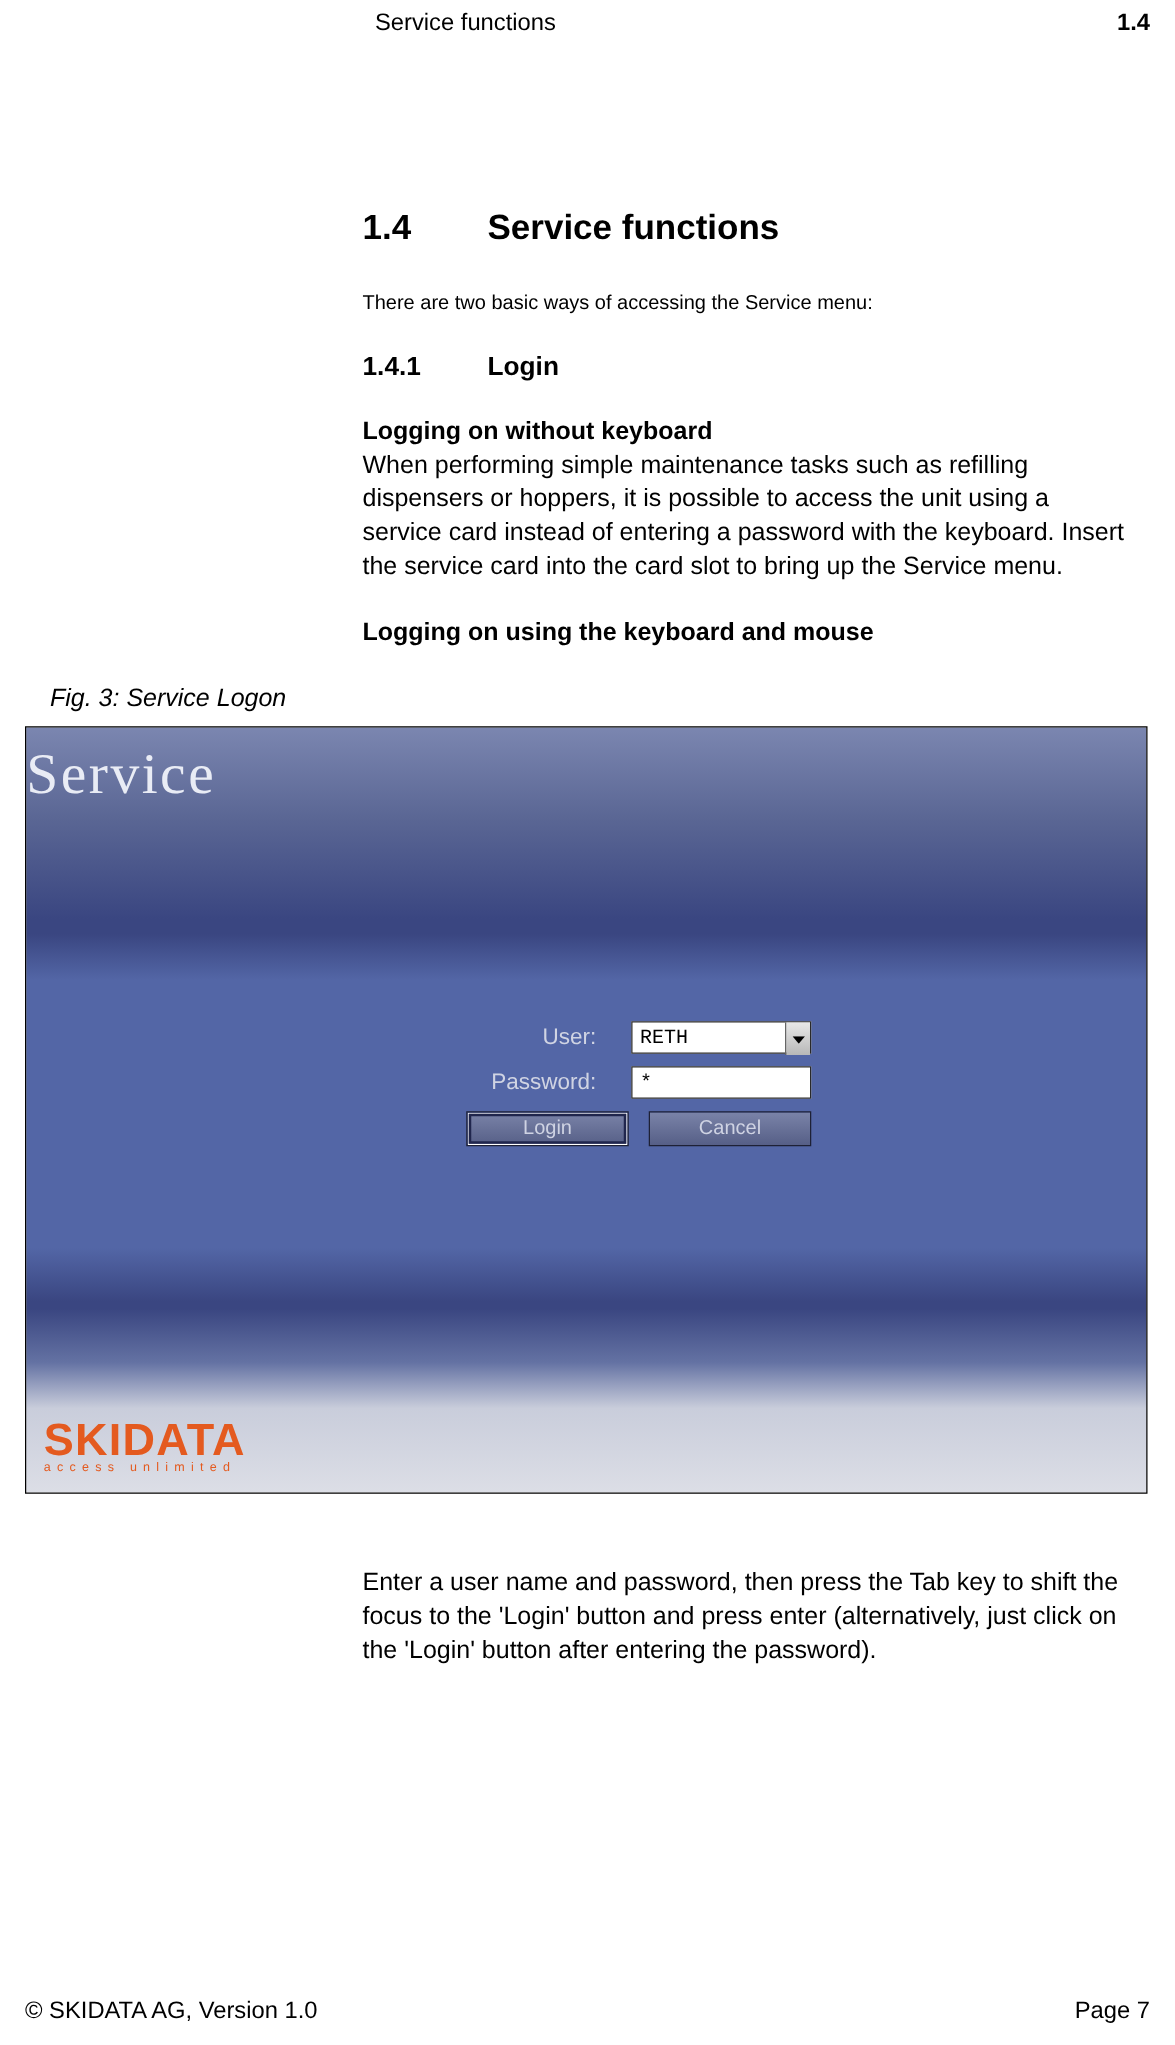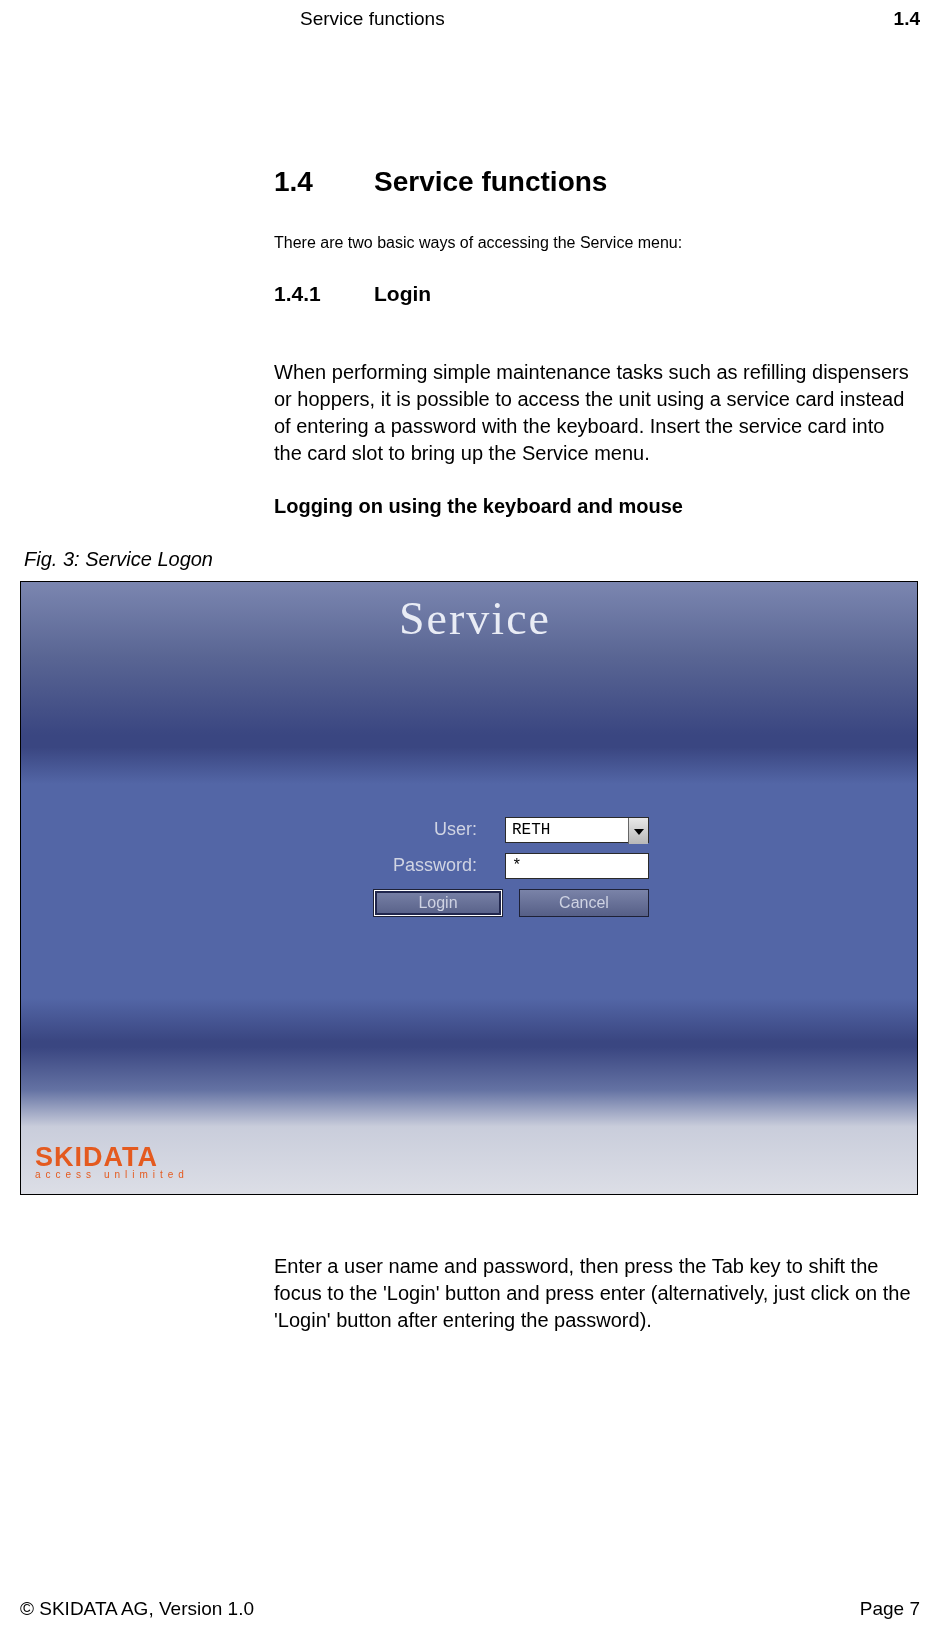--- a/index.html
+++ b/index.html
@@ -16,21 +16,21 @@
     padding: 8px 20px 6px 20px;
   }
   .hdr-row { display: flex; justify-content: space-between; align-items: baseline; }
   .hdr-left { font-size: 19px; }
   .hdr-right-chapter { font-size: 19px; font-weight: bold; }
   .hdr-row2 { display: flex; justify-content: space-between; align-items: baseline; padding-left: 280px; }
   .hdr-subtitle { font-size: 19px; }
   .hdr-section-num { font-size: 19px; font-weight: 900; font-family: Arial, sans-serif; }
 
   .content {
-    padding: 0 4px;
+    padding: 0 20px;
   }
   .indent-block {
     margin-left: 270px;
     margin-right: 20px;
   }
 
   .h1 { font-family: Arial, sans-serif; font-weight: 900; font-size: 28px; margin-top: 130px; }
   .h1-num { display:inline-block; width: 100px; }
   .body-p { font-size: 16px; margin-top: 34px; line-height: 1.35; }
   .h2 { font-family: Arial, sans-serif; font-weight: 900; font-size: 21px; margin-top: 28px; }
@@ -46,22 +46,21 @@
     margin: 0 20px;
     width: 898px;
     height: 614px;
     border: 1px solid #000;
     position: relative;
     overflow: hidden;
     background: linear-gradient(#7b86b0 0%, #5a6694 12%, #3a4681 25%, #3a4681 27%, #5366a6 33%, #5366a6 68%, #3a4681 75%, #3a4681 76%, #6472a3 83%, #c9cddb 89%, #dcdee6 100%);
   }
   .svc-title {
     position: absolute;
-    top: 10px; left: 12px; right: 0;
-    text-align: center;
+    top: 10px; left: 0; right: 0;
     color: #e9ecf5;
     font-size: 46px;
     font-family: "Times New Roman", serif;
     letter-spacing: 2px;
   }
   .login-box {
     position: absolute;
     top: 235px;
     left: 50%;
     transform: translateX(-50%);
@@ -90,21 +89,21 @@
     border: 1px solid #1e2136;
     color:#cfd3e3; font-size:16px;
     display:flex; align-items:center; justify-content:center;
     font-family: Arial, sans-serif;
   }
   .svc-btn.focused { outline: 2px solid #20264d; outline-offset:-4px; box-shadow: inset 0 0 0 1px #fff; }
   .brand {
     position:absolute; left:14px; bottom:14px;
     font-family: Arial Black, Arial, sans-serif;
   }
-  .brand-main { font-size:27px; font-weight:900; color:#e45a1f; letter-spacing:1px; }
+  .brand-main { font-size:36px; font-weight:900; color:#e45a1f; letter-spacing:1px; }
   .brand-sub { font-size:10px; color:#e45a1f; letter-spacing:5px; margin-top:-4px; }
 
   .after-fig { margin-top: 58px; }
 
   .page-footer {
     position: absolute;
     bottom: 16px; left: 20px; right: 20px;
     display: flex; justify-content: space-between;
     font-size: 19px;
   }
@@ -122,21 +121,21 @@
 <div class="content">
   <div class="indent-block">
     <h1 class="h1">
       <span class="h1-num">1.4</span><span>Service functions</span>
     </h1>
     <p class="body-p">There are two basic ways of accessing the Service menu:</p>
     <h2 class="h2">
       <span class="h2-num">1.4.1</span><span>Login</span>
     </h2>
     <div class="para-block">
-      <br>
+      <span class="bold-run">Logging on without keyboard</span><br>
       <span>When performing simple maintenance tasks such as refilling dispensers or hoppers, it is possible to access the unit using a service card instead of entering a password with the keyboard. Insert the service card into the card slot to bring up the Service menu.</span>
     </div>
     <div class="para-block2">
       <span class="bold-run">Logging on using the keyboard and mouse</span><br>
     </div>
   </div>
 
   <div class="fig-caption">Fig. 3: Service Logon</div>
 </div>
 

